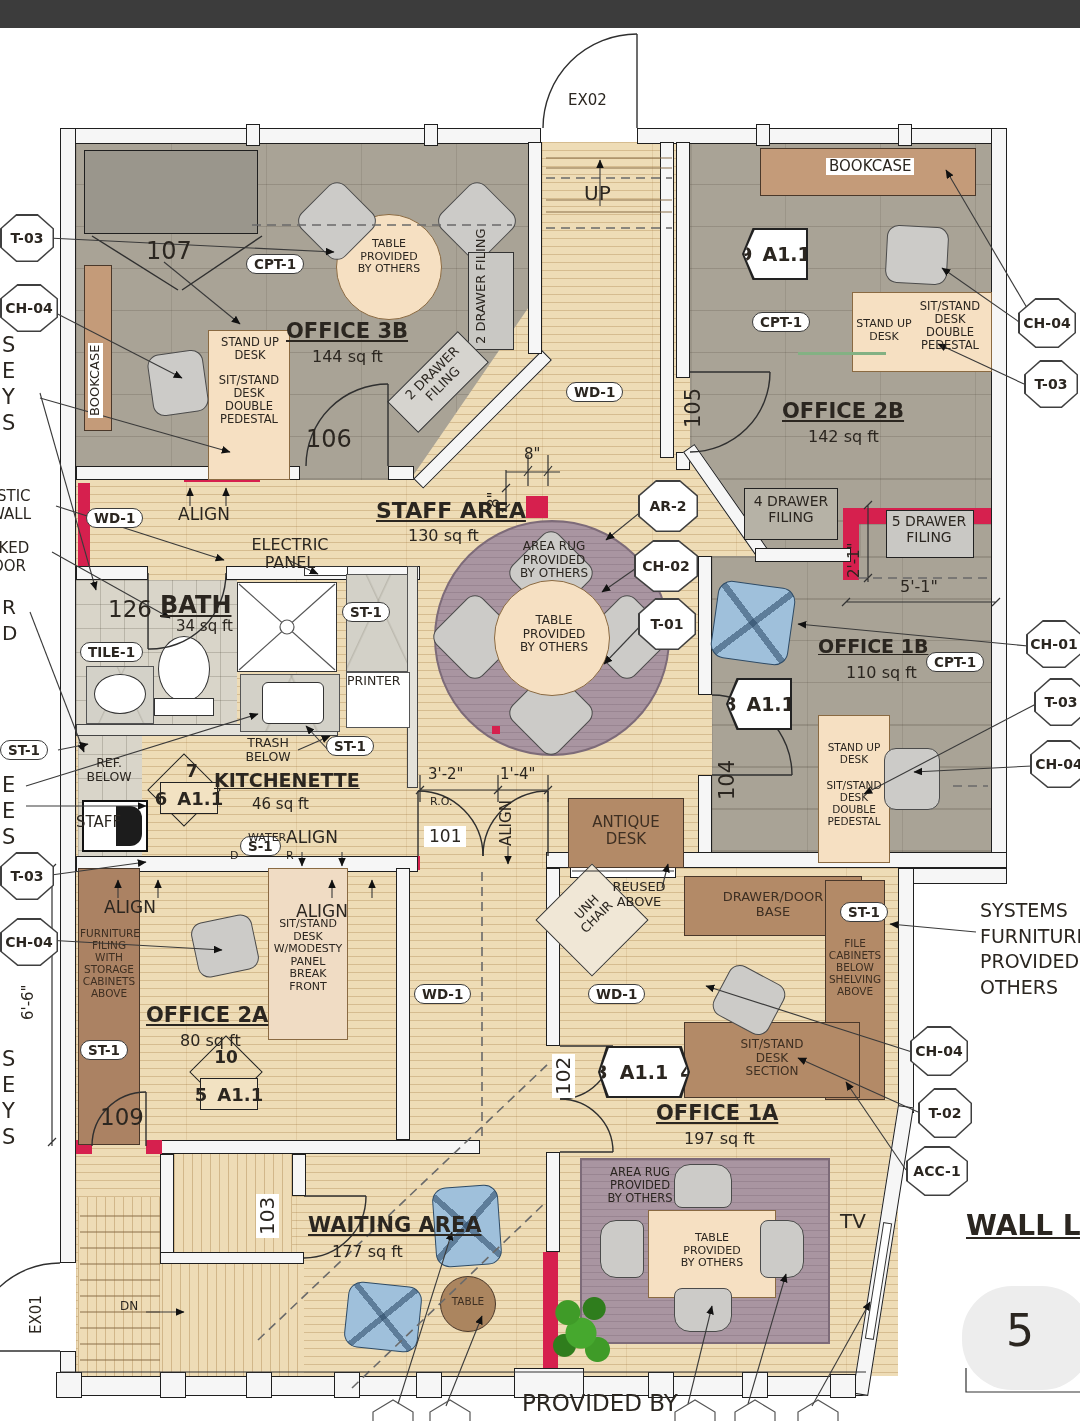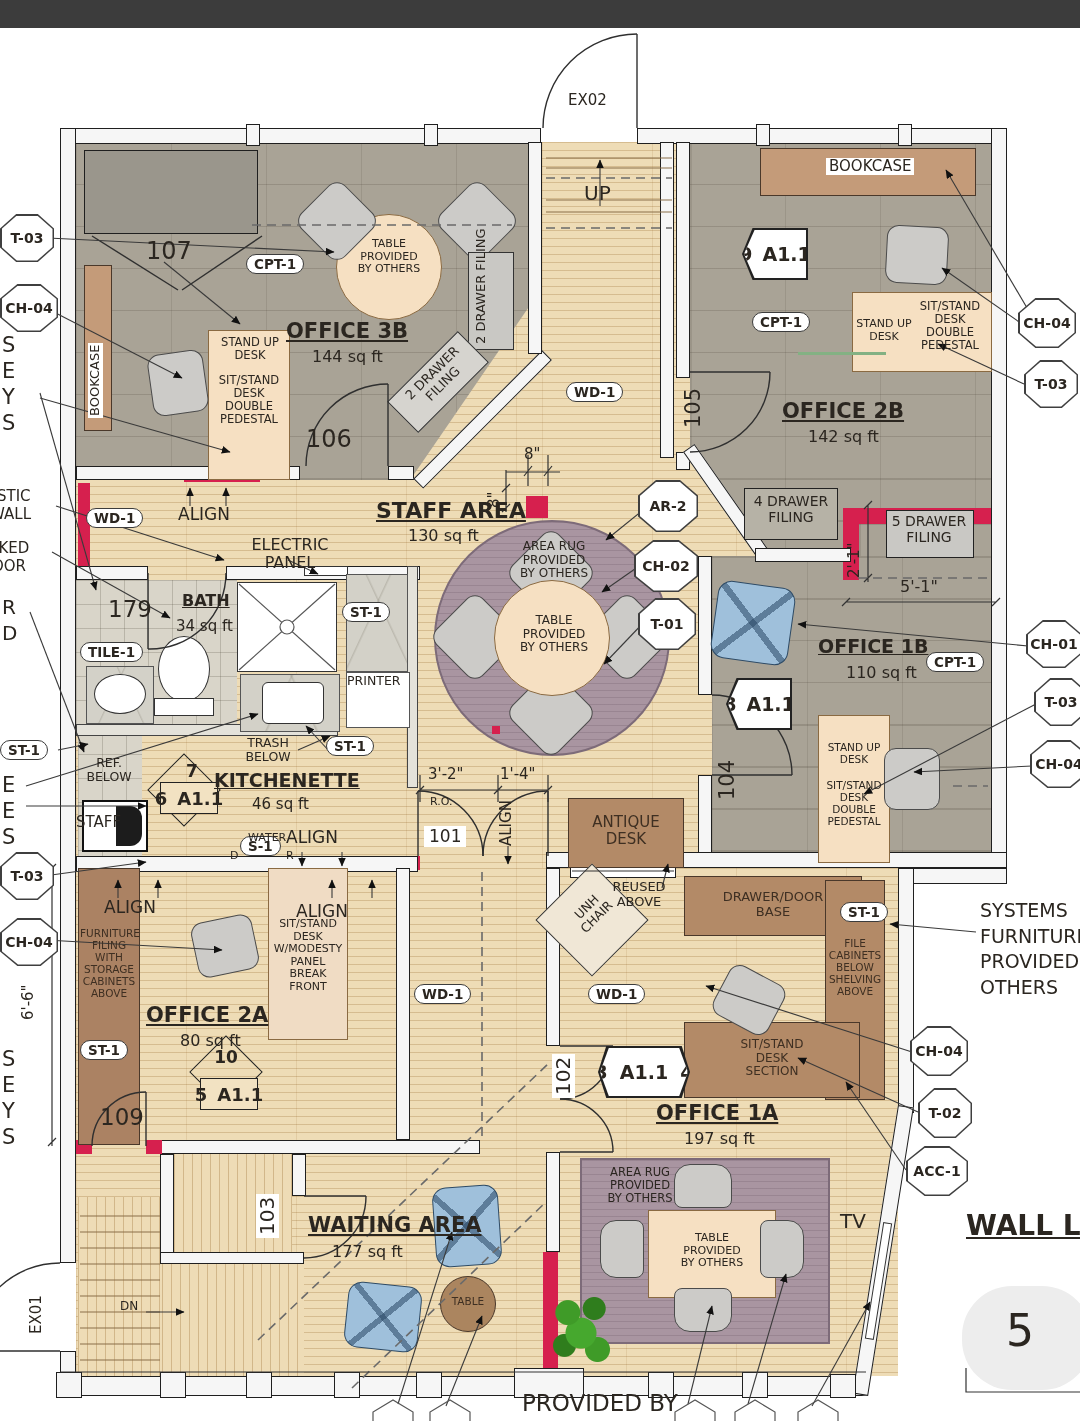--- a/index.html
+++ b/index.html
@@ -442,35 +442,35 @@
   <div class="abs t rot" style="left:28px;top:1334px;font-size:15px">EX01</div>
 
   <div class="abs t b u nw" style="left:286px;top:320px;font-size:21px">OFFICE 3B</div>
   <div class="abs t nw" style="left:312px;top:348px;font-size:16px">144 sq ft</div>
   <div class="abs t b u nw" style="left:782px;top:400px;font-size:21px">OFFICE 2B</div>
   <div class="abs t nw" style="left:808px;top:428px;font-size:16px">142 sq ft</div>
   <div class="abs t b u nw" style="left:818px;top:636px;font-size:19px">OFFICE 1B</div>
   <div class="abs t nw" style="left:846px;top:664px;font-size:16px">110 sq ft</div>
   <div class="abs t b u nw" style="left:376px;top:498px;font-size:22px">STAFF AREA</div>
   <div class="abs t nw" style="left:408px;top:527px;font-size:16px">130 sq ft</div>
-  <div class="abs t b u nw" style="left:182px;top:592px;font-size:16px">BATH</div>
+  <div class="abs t b u nw" style="left:160px;top:592px;font-size:24px">BATH</div>
   <div class="abs t nw" style="left:176px;top:618px;font-size:15px">34 sq ft</div>
   <div class="abs t b u nw" style="left:214px;top:770px;font-size:19px">KITCHENETTE</div>
   <div class="abs t nw" style="left:252px;top:796px;font-size:15px">46 sq ft</div>
   <div class="abs t b u nw" style="left:146px;top:1004px;font-size:21px">OFFICE 2A</div>
   <div class="abs t nw" style="left:180px;top:1032px;font-size:16px">80 sq ft</div>
   <div class="abs t b u nw" style="left:656px;top:1102px;font-size:21px">OFFICE 1A</div>
   <div class="abs t nw" style="left:684px;top:1130px;font-size:16px">197 sq ft</div>
   <div class="abs t b u nw" style="left:308px;top:1214px;font-size:21px">WAITING AREA</div>
   <div class="abs t nw" style="left:332px;top:1243px;font-size:16px">177 sq ft</div>
 
   <div class="abs t" style="left:146px;top:238px;font-size:24px">107</div>
   <div class="abs t" style="left:306px;top:426px;font-size:24px">106</div>
   <div class="abs t rot" style="left:682px;top:428px;font-size:21px">105</div>
-  <div class="abs t" style="left:108px;top:596px;font-size:23px">179</div>
+  <div class="abs t" style="left:108px;top:596px;font-size:23px">126</div>
   <div class="abs t rot" style="left:716px;top:800px;font-size:21px">104</div>
   <div class="abs t" style="left:424px;top:826px;font-size:17px;background:#fff;padding:1px 5px">101</div>
   <div class="abs t" style="left:100px;top:1104px;font-size:23px">109</div>
   <div class="abs t rot" style="left:256px;top:1238px;font-size:20px;background:#fff;padding:0 3px">103</div>
   <div class="abs t rot" style="left:552px;top:1098px;font-size:20px;background:#fff;padding:0 3px">102</div>
 
   <div class="abs t rot" style="left:88px;top:418px;font-size:13px;background:#fff;padding:0 2px">BOOKCASE</div>
   <div class="abs t c" style="left:346px;top:238px;width:86px;font-size:11px">TABLE
 PROVIDED
 BY OTHERS</div>

